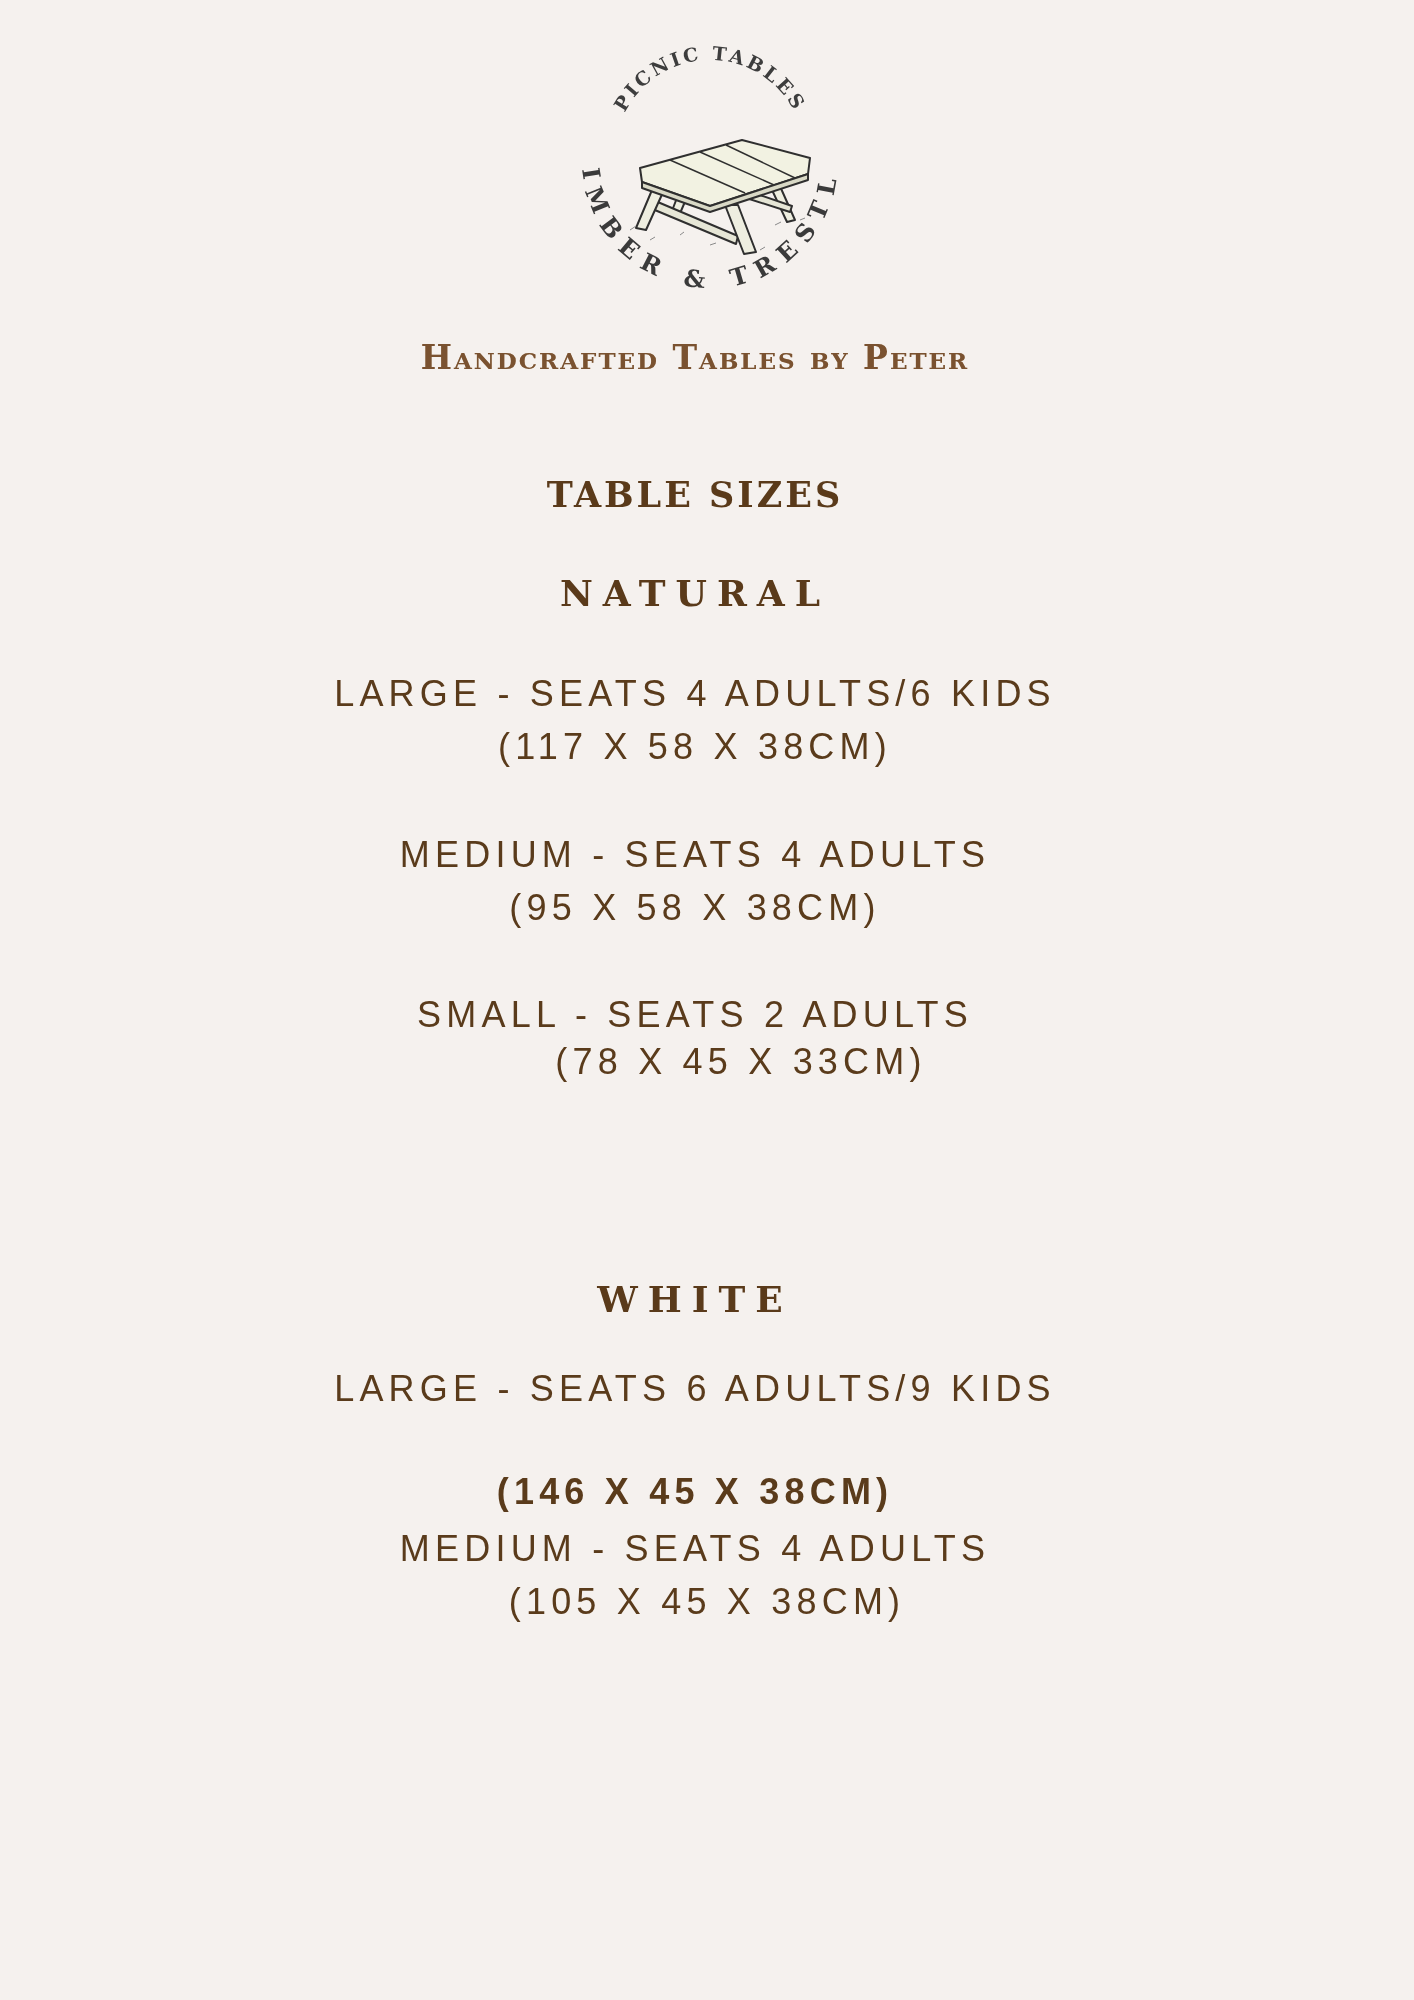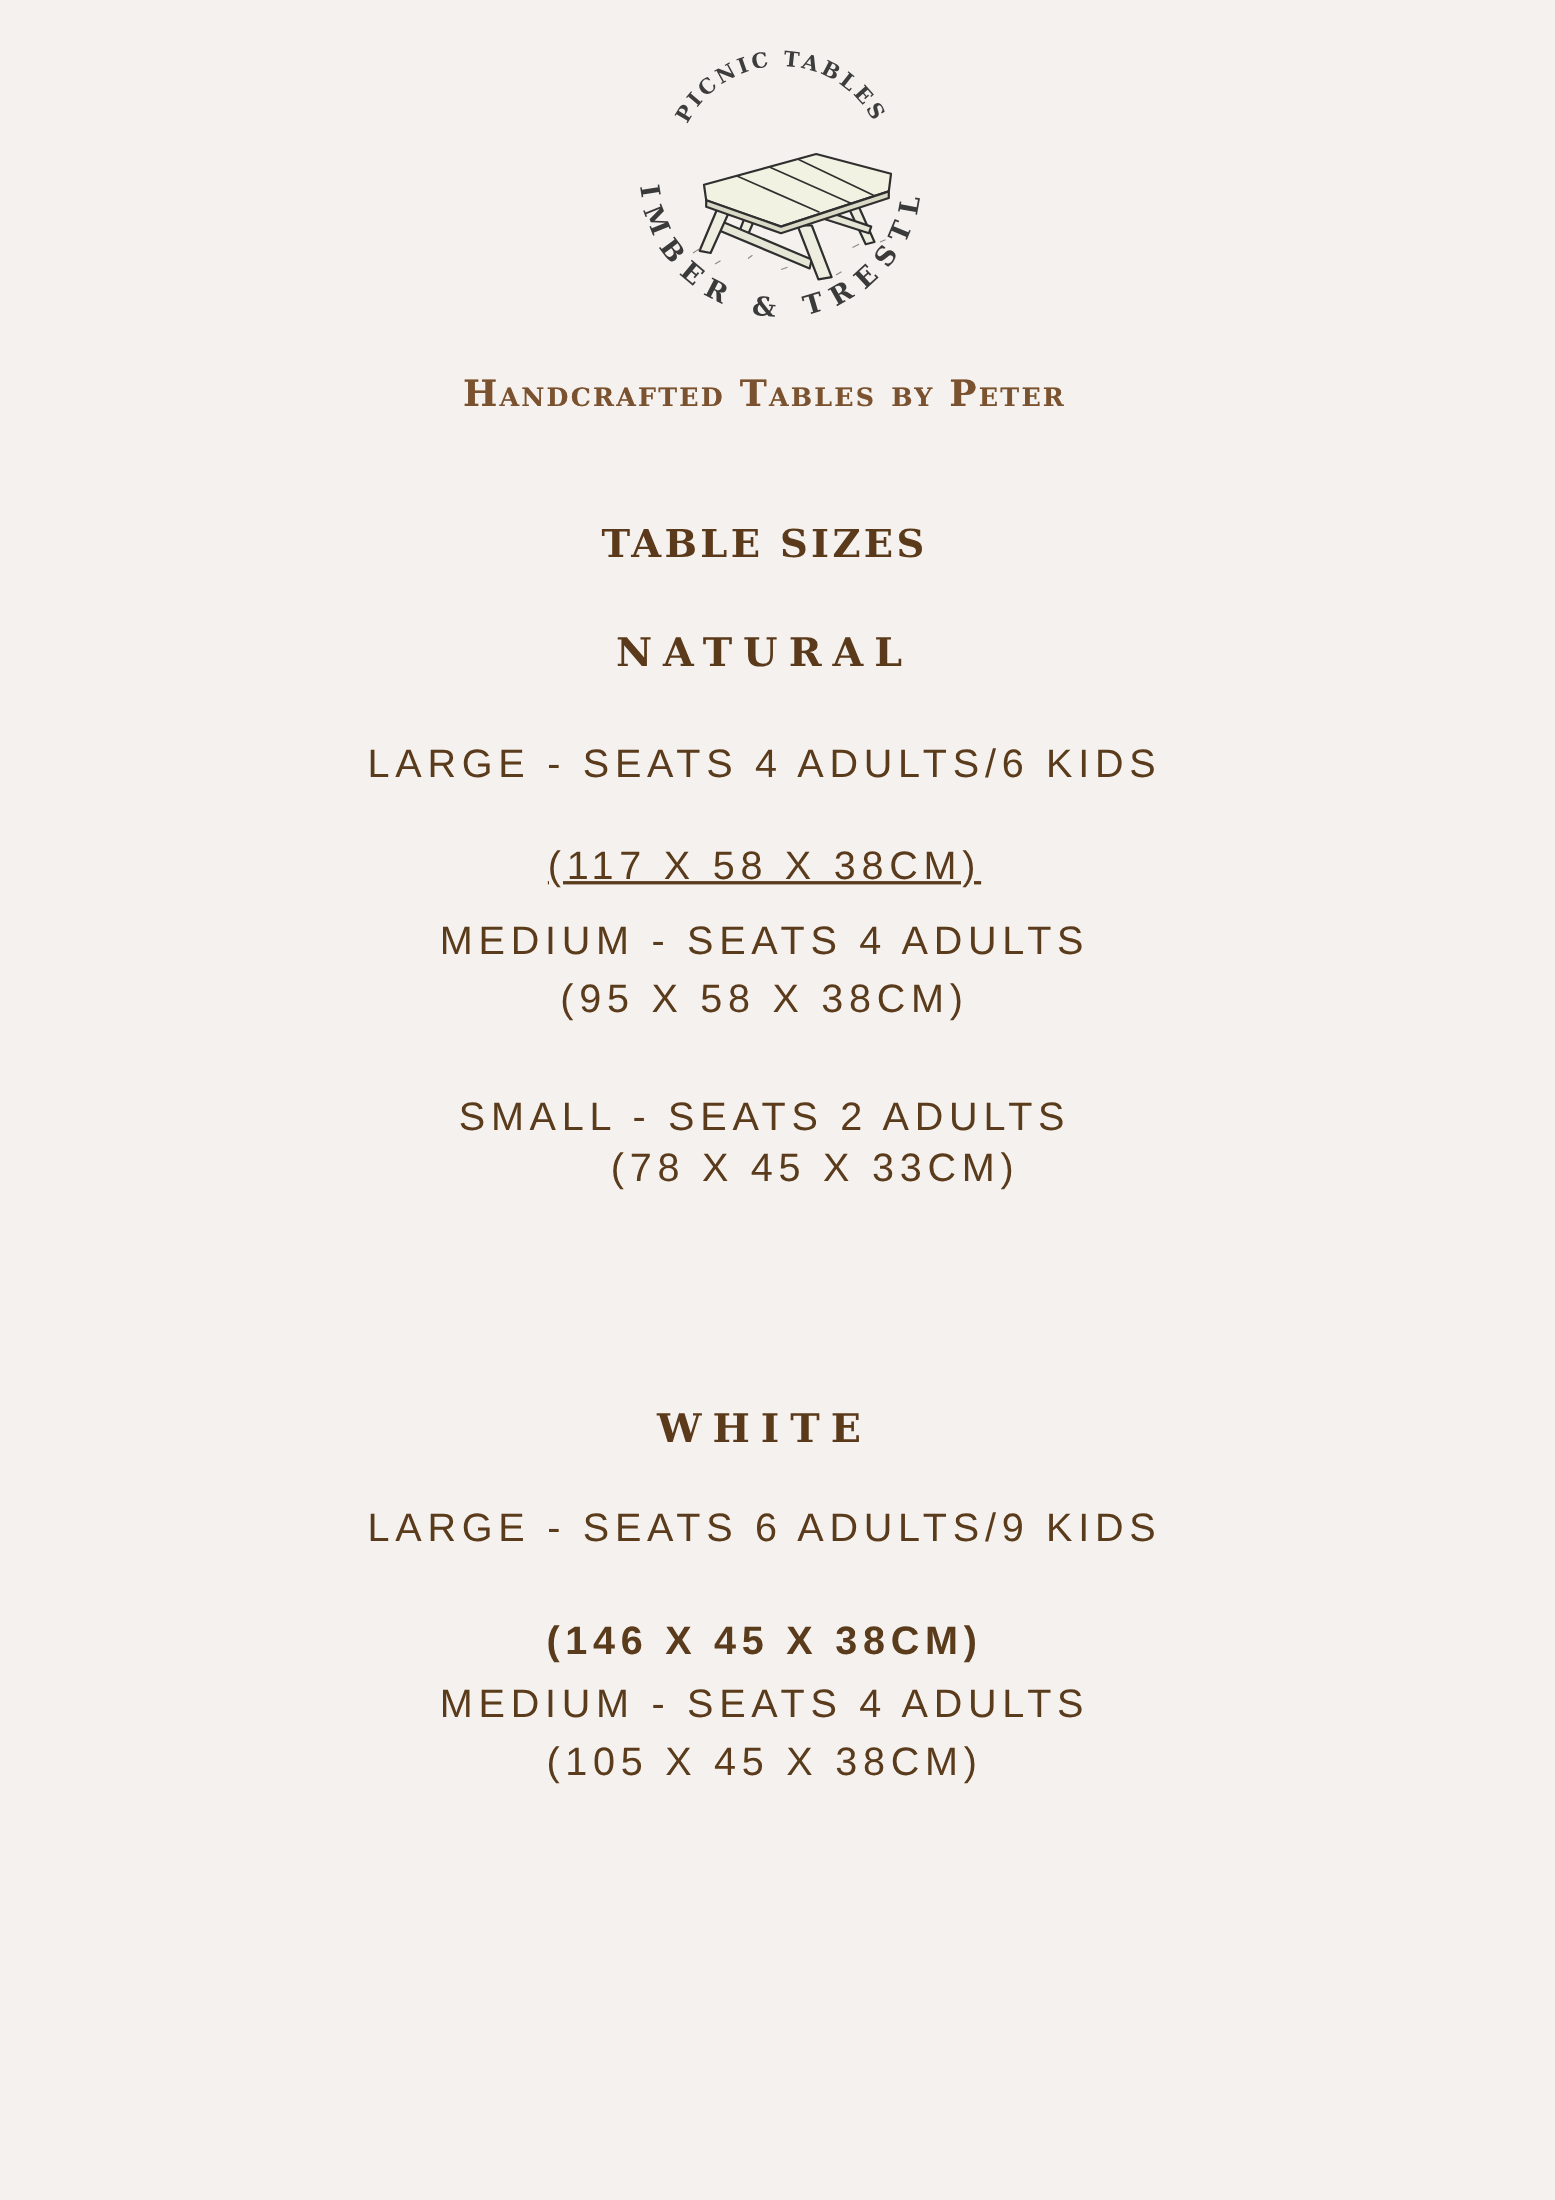--- a/index.html
+++ b/index.html
@@ -108,29 +108,29 @@
     </svg>
   </div>
 
   <div class="centered tagline">Handcrafted Tables by Peter</div>
 
   <div class="centered heading main">TABLE SIZES</div>
 
   <div class="centered heading section" style="top:572px;">NATURAL</div>
 
   <div class="centered item" style="top:667px;">LARGE - SEATS 4 ADULTS/6 KIDS</div>
-  <div class="centered item" style="top:760px;text-decoration:underline;">(117 X 58 X 38CM)</div>
+  <div class="centered item" style="top:720px;">(117 X 58 X 38CM)</div>
 
   <div class="centered item" style="top:828px;">MEDIUM - SEATS 4 ADULTS</div>
   <div class="centered item" style="top:881px;">(95 X 58 X 38CM)</div>
 
   <div class="centered item" style="top:988px;">SMALL - SEATS 2 ADULTS</div>
   <div class="centered item" style="top:1035px;margin-left:46px;">(78 X 45 X 33CM)</div>
 
   <div class="centered heading section" style="top:1266px;margin-top:12px;">WHITE</div>
 
   <div class="centered item" style="top:1362px;">LARGE - SEATS 6 ADULTS/9 KIDS</div>
   <div class="centered item" style="top:1465px;font-weight:bold;">(146 X 45 X 38CM)</div>
 
   <div class="centered item" style="top:1522px;">MEDIUM - SEATS 4 ADULTS</div>
-  <div class="centered item" style="top:1575px;">(105 X 45 X 38CM)</div>
+  <div class="centered item" style="top:1575px;padding-left:12px;">(105 X 45 X 38CM)</div>
 
 </div>
 
 </body></html>

